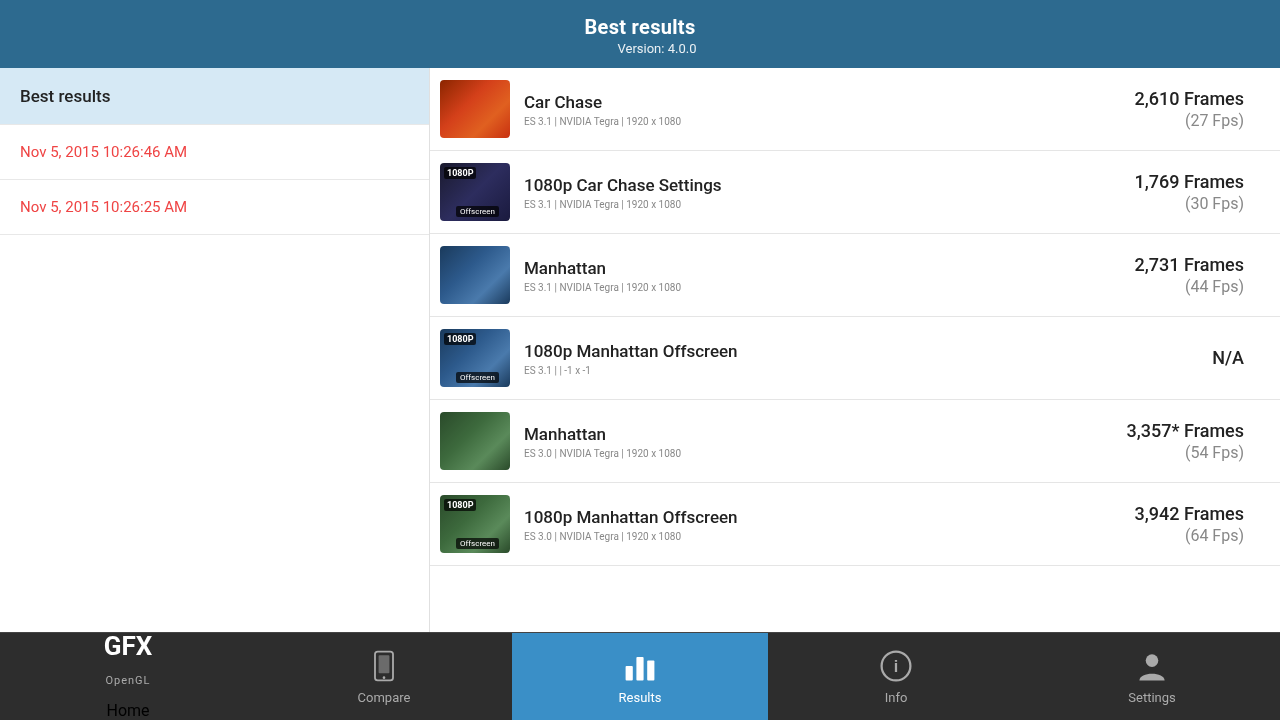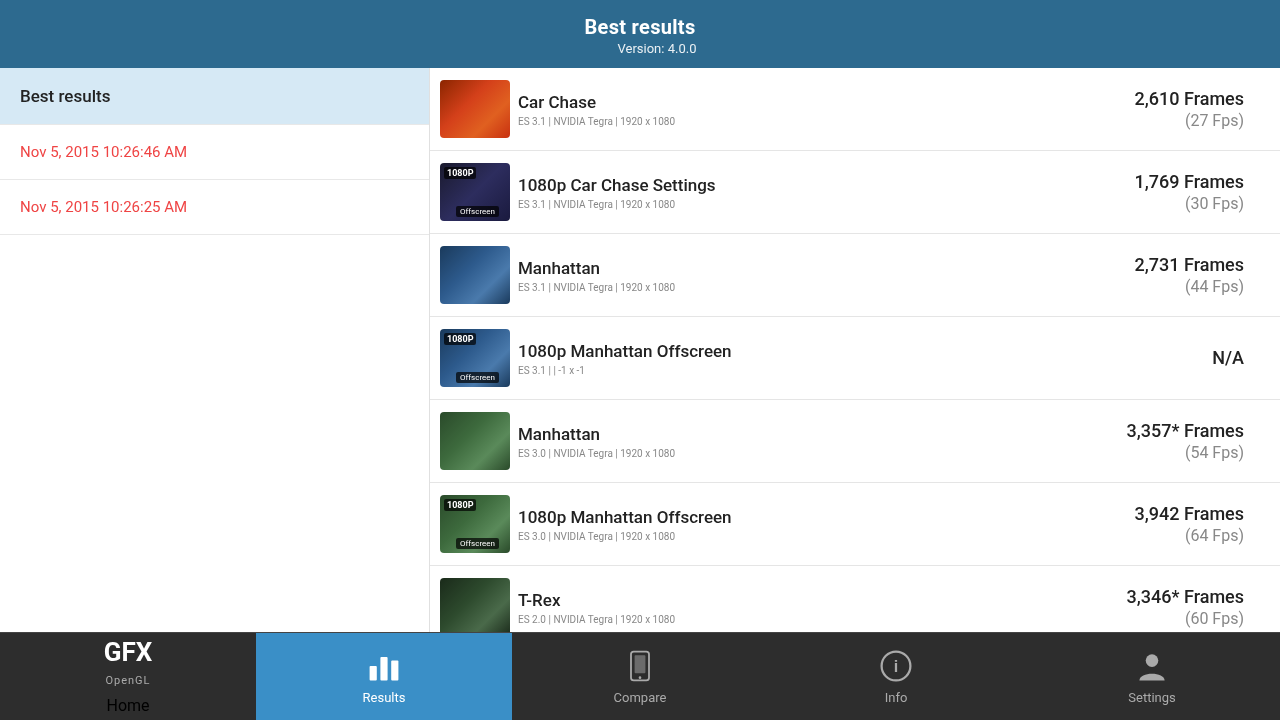--- a/index.html
+++ b/index.html
@@ -77,21 +77,21 @@
     }
 
     .result-thumb {
       width: 70px;
       height: 58px;
       border-radius: 4px;
       overflow: hidden;
       flex-shrink: 0;
       position: relative;
       background: #555;
-      margin-right: 8px;
+      margin-right: 14px;
     }
 
     
     .thumb-car-chase { background: linear-gradient(135deg, #8B2500 0%, #d4401a 40%, #e06020 70%, #c83010 100%); }
     .thumb-car-chase-off { background: linear-gradient(135deg, #1a1a2e 0%, #2d2d5e 50%, #1a1a3e 100%); }
     .thumb-manhattan { background: linear-gradient(135deg, #1a3a5c 0%, #2d5a8c 40%, #4a7aac 70%, #1a3a5c 100%); }
     .thumb-manhattan-off { background: linear-gradient(135deg, #1a3a5c 0%, #2d5a8c 40%, #4a7aac 70%, #1a3a5c 100%); }
     .thumb-manhattan-es30 { background: linear-gradient(135deg, #2a4a2a 0%, #3d6a3d 40%, #5a8a5a 70%, #2a4a2a 100%); }
     .thumb-manhattan-off-es30 { background: linear-gradient(135deg, #2a4a2a 0%, #3d6a3d 40%, #5a8a5a 70%, #2a4a2a 100%); }
     .thumb-trex { background: linear-gradient(135deg, #1a2a1a 0%, #2d4a2d 40%, #4a6a4a 70%, #1a2a1a 100%); }
@@ -177,21 +177,21 @@
       width: 36px;
       height: 36px;
     }
 
     
     .nav-logo {
       flex: 1;
       display: flex;
       flex-direction: column;
       align-items: center;
-      justify-content: center;
+      justify-content: space-between;
       background: #2d2d2d;
       gap: 9px;
     }
     .gfx-logo-text {
       font-size: 26px;
       font-weight: bold;
       color: #fff;
       line-height: 1;
     }
     .gfx-logo-sub {
@@ -297,65 +297,52 @@
     </div>
     <div class="result-info">
       <div class="result-name">1080p Manhattan Offscreen</div>
       <div class="result-sub">ES 3.0 | NVIDIA Tegra | 1920 x 1080</div>
     </div>
     <div class="result-score">
       <div class="result-frames">3,942 Frames</div>
       <div class="result-fps">(64 Fps)</div>
     </div>
   </div>
-      <div class="result-row">
-    <div class="result-thumb thumb-trex">
-      
-    </div>
-    <div class="result-info">
-      <div class="result-name">T-Rex</div>
-      <div class="result-sub">ES 2.0 | NVIDIA Tegra | 1920 x 1080</div>
-    </div>
-    <div class="result-score">
-      <div class="result-frames">3,346* Frames</div>
-      <div class="result-fps">(60 Fps)</div>
-    </div>
-  </div>
     </div>
 
 </div>
 
 <div class="bottom-nav">
 
   <div class="nav-logo">
     <div class="gfx-logo-text">GFX</div>
     <div class="gfx-logo-sub">OpenGL</div>
     <div class="nav-label">Home</div>
+  </div>
+
+  <div class="nav-item">
+    <svg class="nav-icon" viewBox="0 0 40 40" fill="#aaa">
+      <rect x="10" y="4" width="20" height="32" rx="3" stroke="#aaa" stroke-width="2" fill="none"></rect>
+      <rect x="14" y="8" width="12" height="20" rx="1" fill="#aaa" opacity="0.5"></rect>
+      <circle cx="20" cy="33" r="1.5" fill="#aaa"></circle>
+    </svg>
+    <div class="nav-label">Compare</div>
   </div>
 
   <div class="nav-item active">
     <svg class="nav-icon" viewBox="0 0 40 40" fill="white">
       <rect x="4" y="20" width="8" height="16" rx="1"></rect>
       <rect x="16" y="10" width="8" height="26" rx="1"></rect>
       <rect x="28" y="14" width="8" height="22" rx="1"></rect>
     </svg>
     <div class="nav-label">Results</div>
   </div>
 
   <div class="nav-item">
     <svg class="nav-icon" viewBox="0 0 40 40" fill="#aaa">
-      <rect x="10" y="4" width="20" height="32" rx="3" stroke="#aaa" stroke-width="2" fill="none"></rect>
-      <rect x="14" y="8" width="12" height="20" rx="1" fill="#aaa" opacity="0.5"></rect>
-      <circle cx="20" cy="33" r="1.5" fill="#aaa"></circle>
-    </svg>
-    <div class="nav-label">Compare</div>
-  </div>
-
-  <div class="nav-item">
-    <svg class="nav-icon" viewBox="0 0 40 40" fill="#aaa">
       <circle cx="20" cy="20" r="16" stroke="#aaa" stroke-width="2.5" fill="none"></circle>
       <text x="20" y="27" text-anchor="middle" font-size="18" font-weight="bold" fill="#aaa" font-family="Arial">i</text>
     </svg>
     <div class="nav-label">Info</div>
   </div>
 
   <div class="nav-item">
     <svg class="nav-icon" viewBox="0 0 40 40" fill="#aaa">
       <circle cx="20" cy="14" r="7" fill="#aaa"></circle>
       <path d="M6 36 C6 26 34 26 34 36" fill="#aaa"></path>

